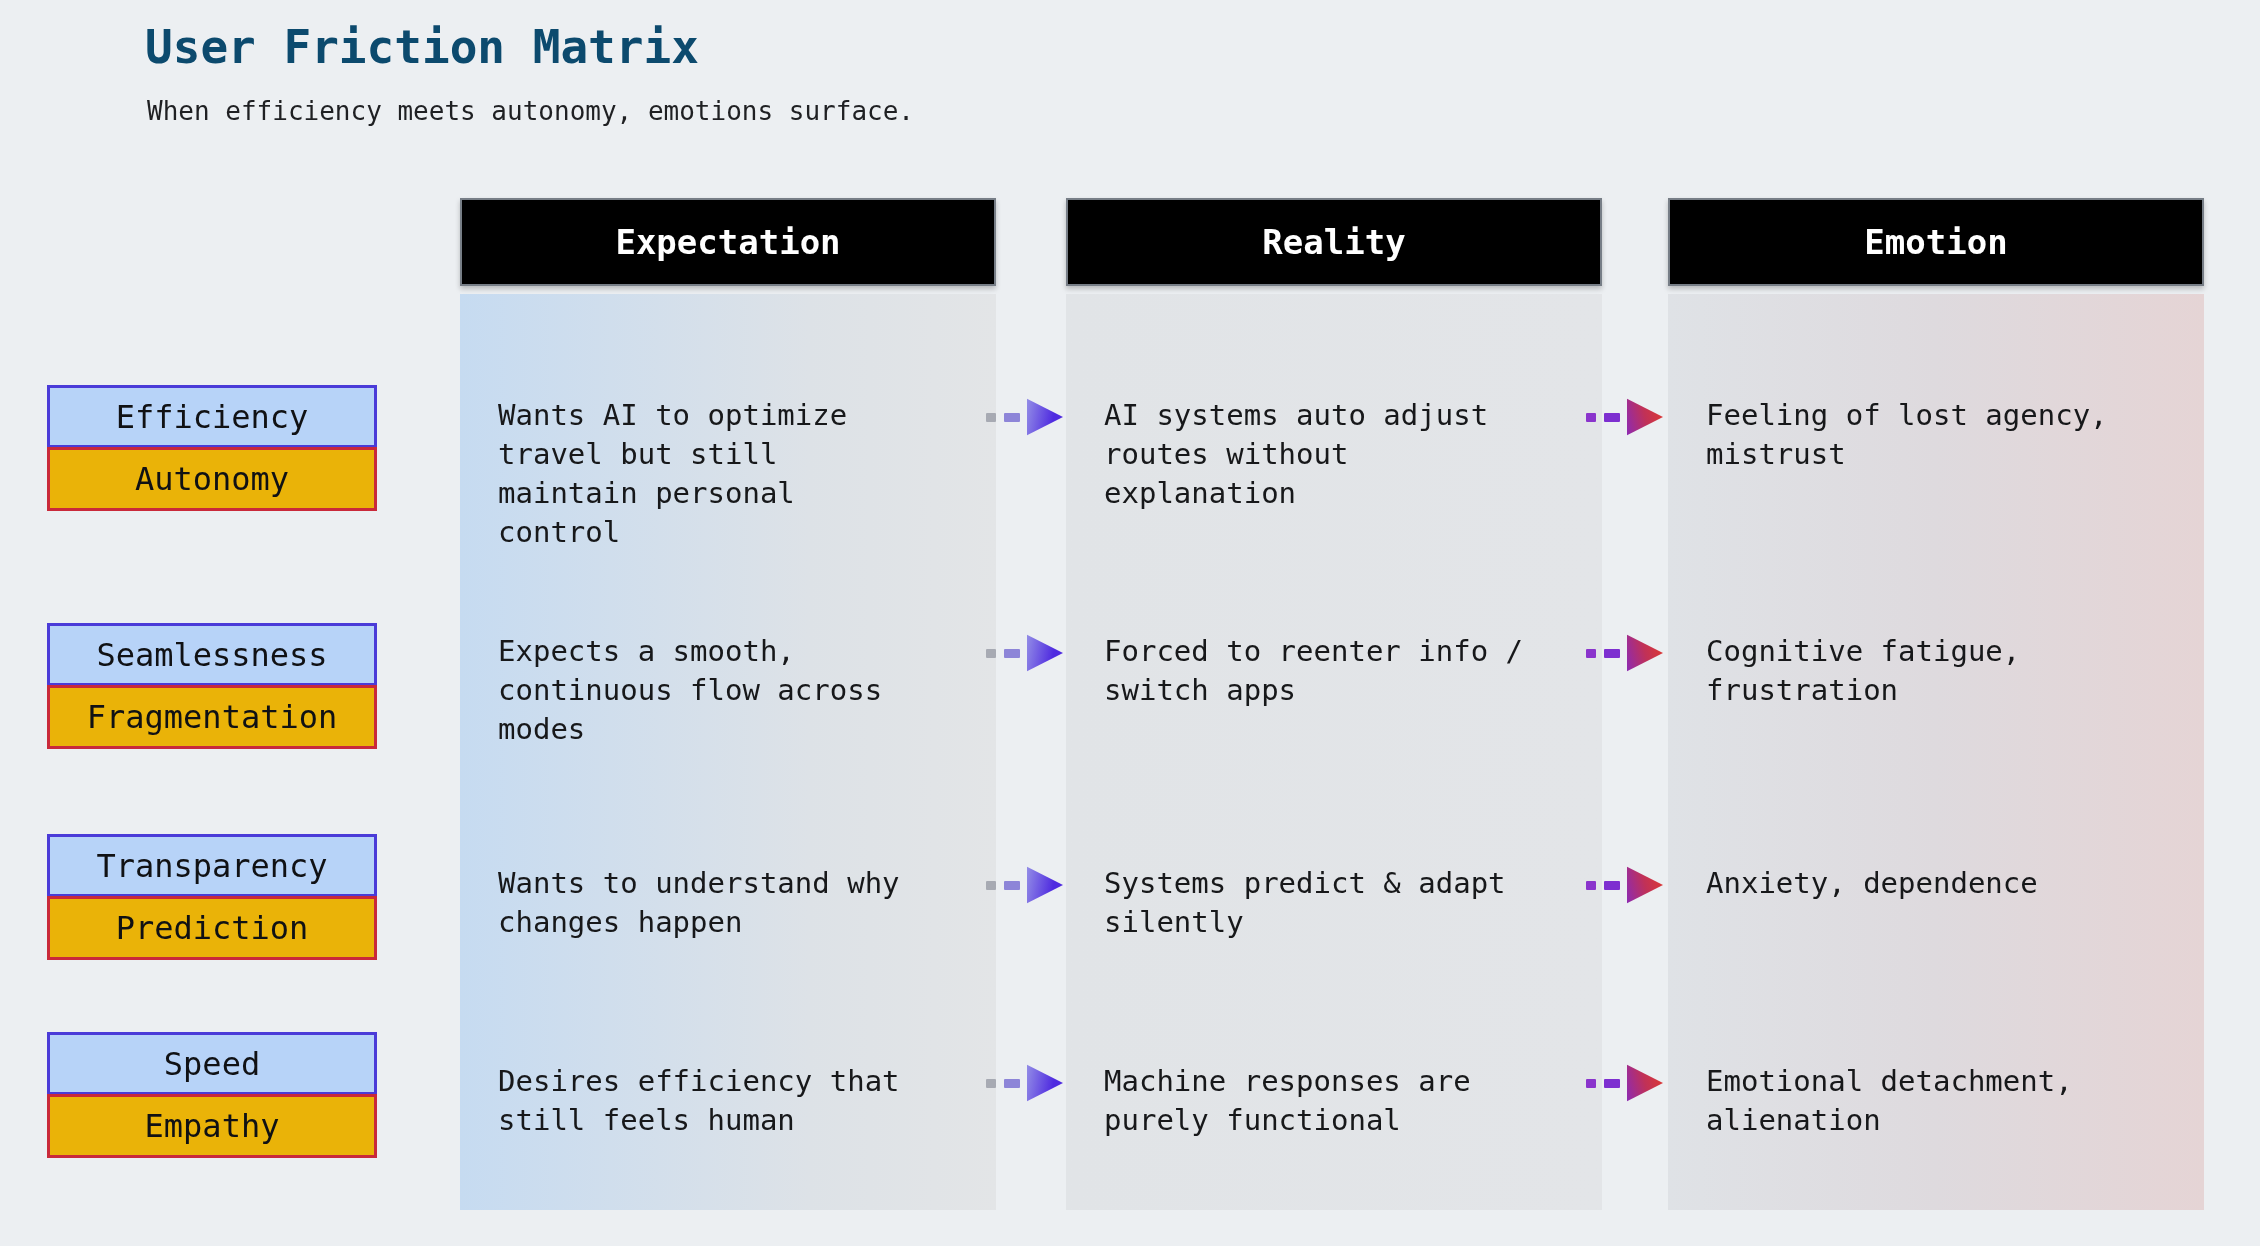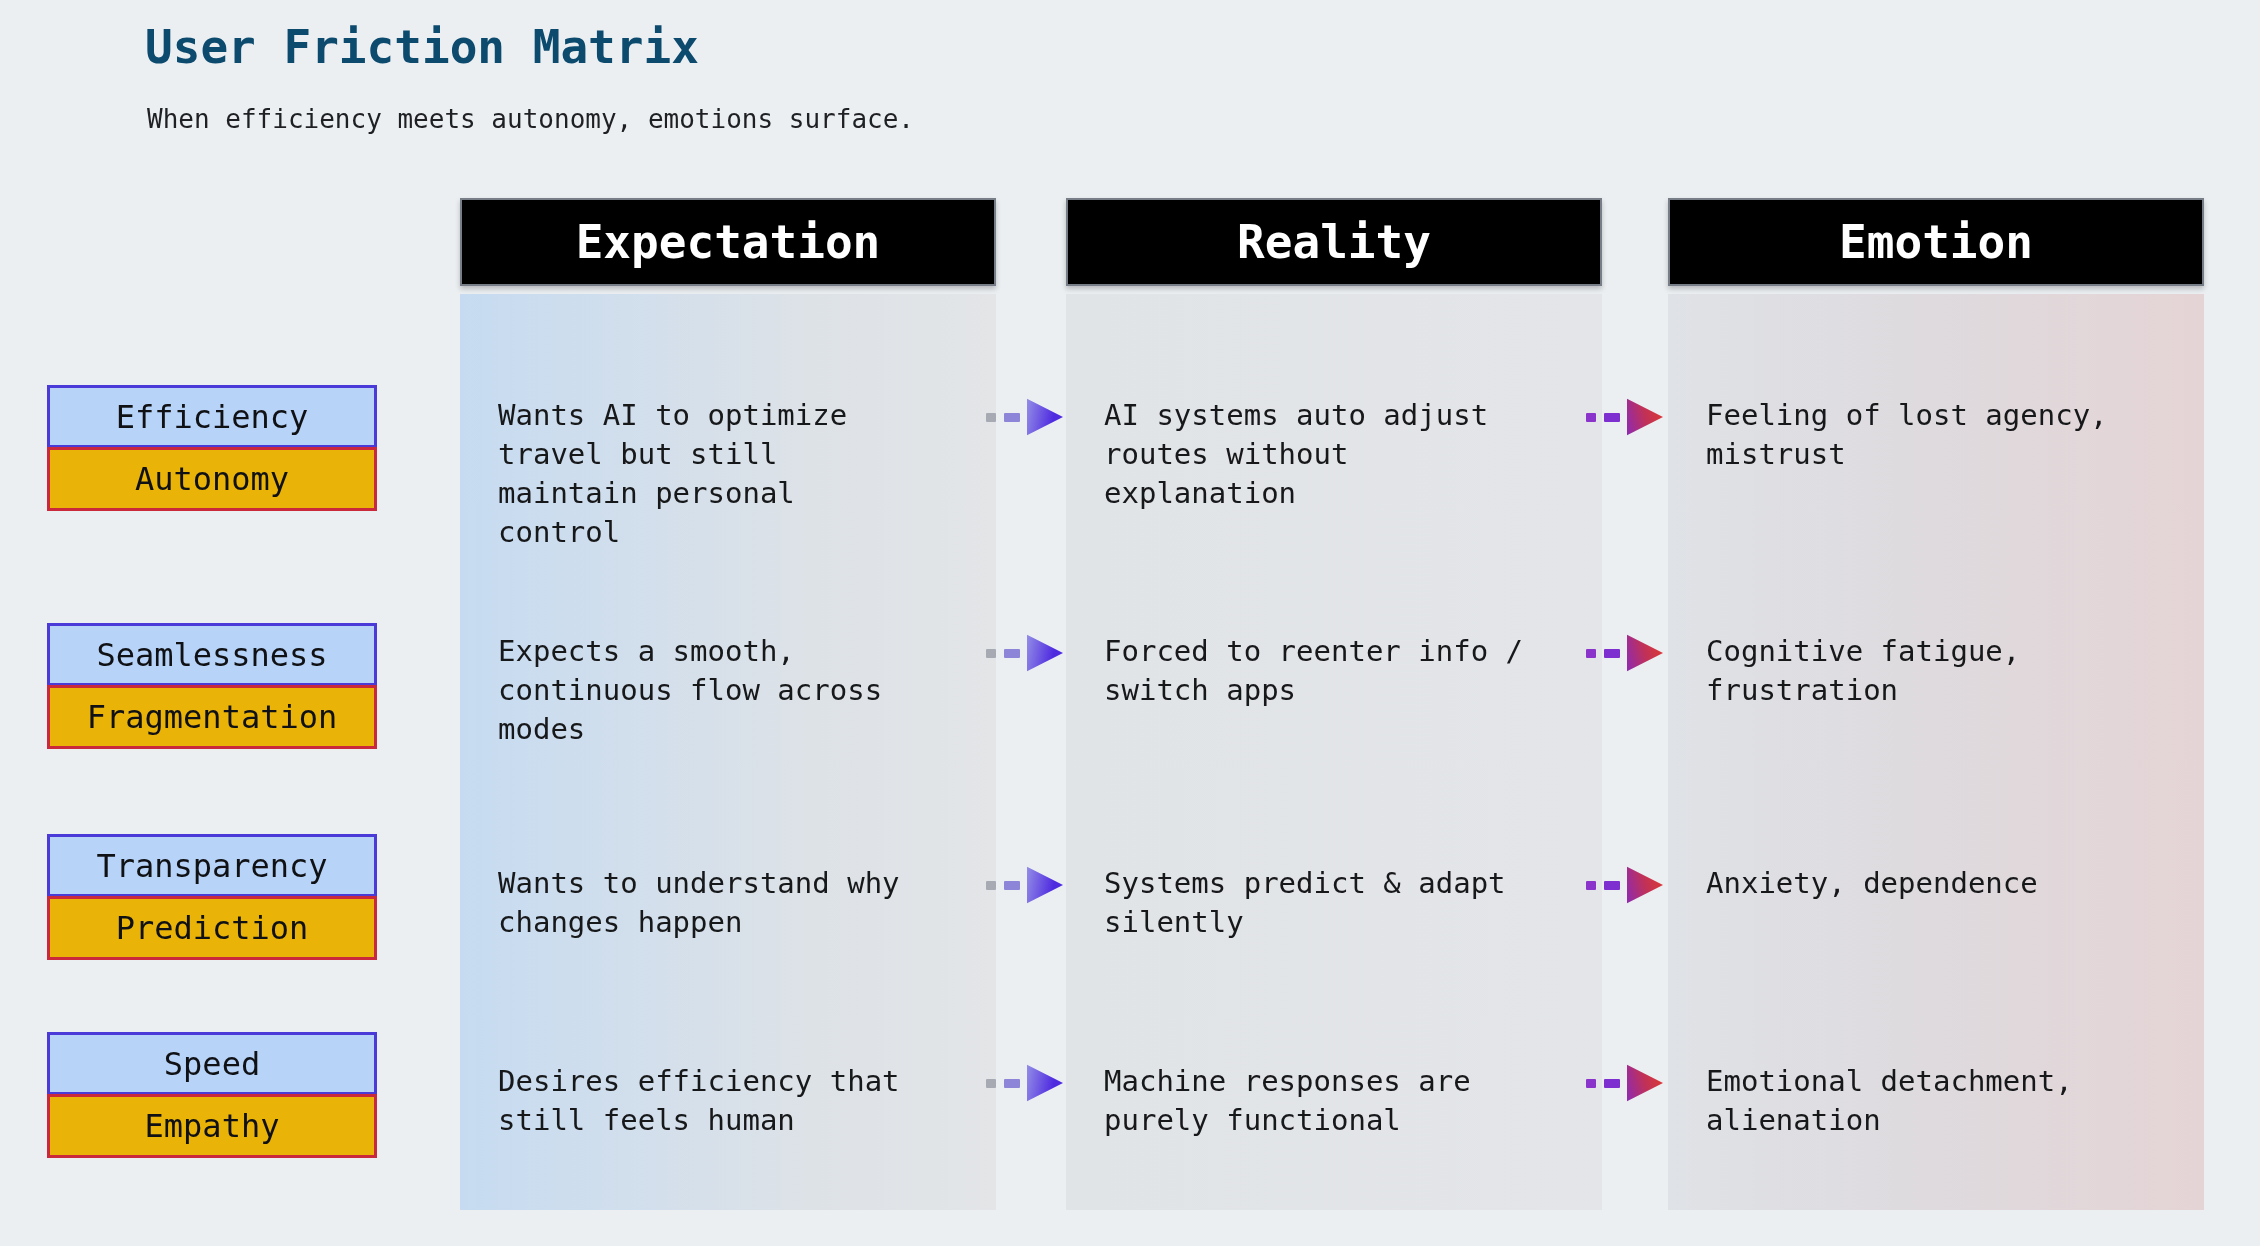--- a/index.html
+++ b/index.html
@@ -11,29 +11,29 @@
     overflow:hidden;
     position:relative;
   }
   .stage{position:absolute;inset:0;}
 
   .title{
     position:absolute;left:145px;top:20px;margin:0;
     font-size:46px;font-weight:bold;color:#0c4a6e;letter-spacing:0;
   }
   .subtitle{
-    position:absolute;left:147px;top:104px;margin:0;
+    position:absolute;left:147px;top:96px;margin:0;
     font-size:26px;font-weight:normal;color:#1f2023;
   }
 
   .col-header{
     position:absolute;top:198px;width:536px;height:88px;
     background:#000;color:#fff;
     display:flex;align-items:center;justify-content:center;
-    font-size:46px;font-weight:bold;
+    font-size:34px;font-weight:bold;
     border:2px solid #777e87;box-sizing:border-box;
     box-shadow:0 3px 5px rgba(0,0,0,.22);
   }
   .hx1{left:460px}.hx2{left:1066px}.hx3{left:1668px}
 
   .panel{
     position:absolute;top:294px;width:536px;height:916px;
   }
   .panel-expectation{left:460px;background:linear-gradient(90deg,#c6dbf1 0%,#dde2e7 65%,#e3e5e7 100%);}
   .panel-reality{left:1066px;background:linear-gradient(90deg,#e1e4e7 0%,#e3e5e8 100%);}

